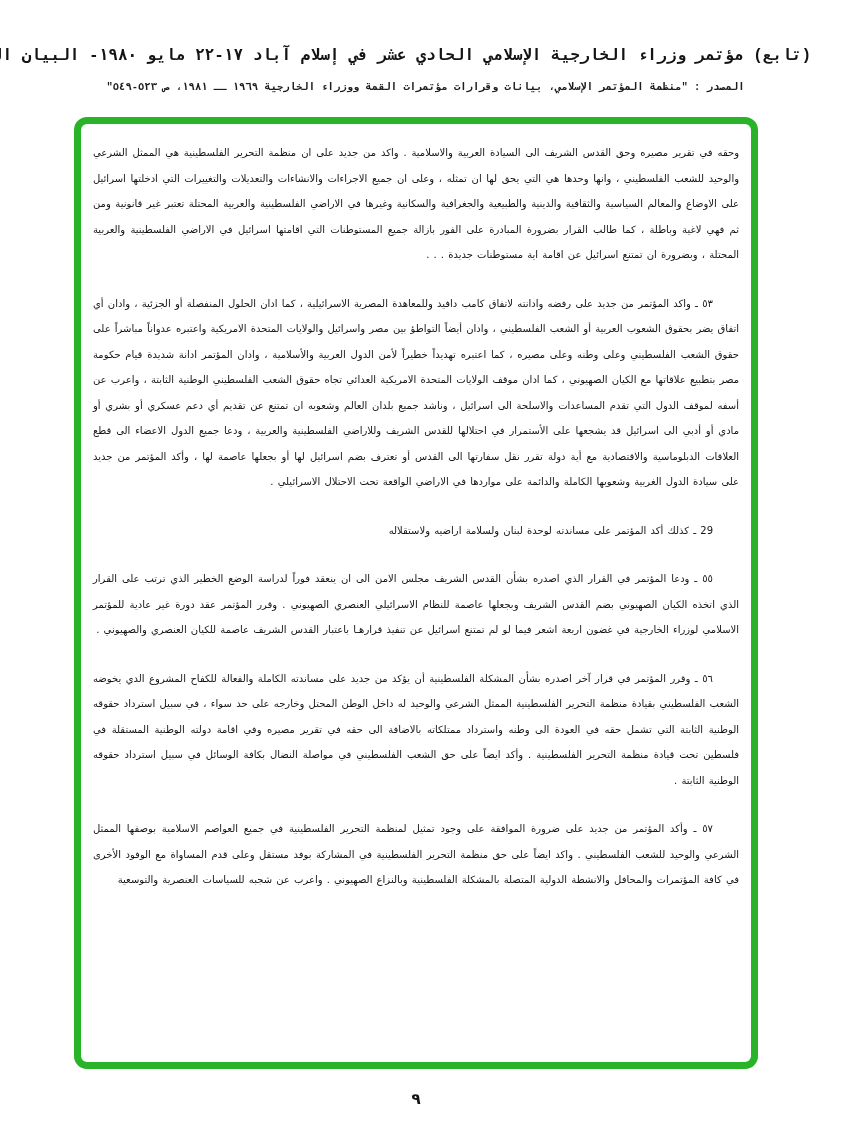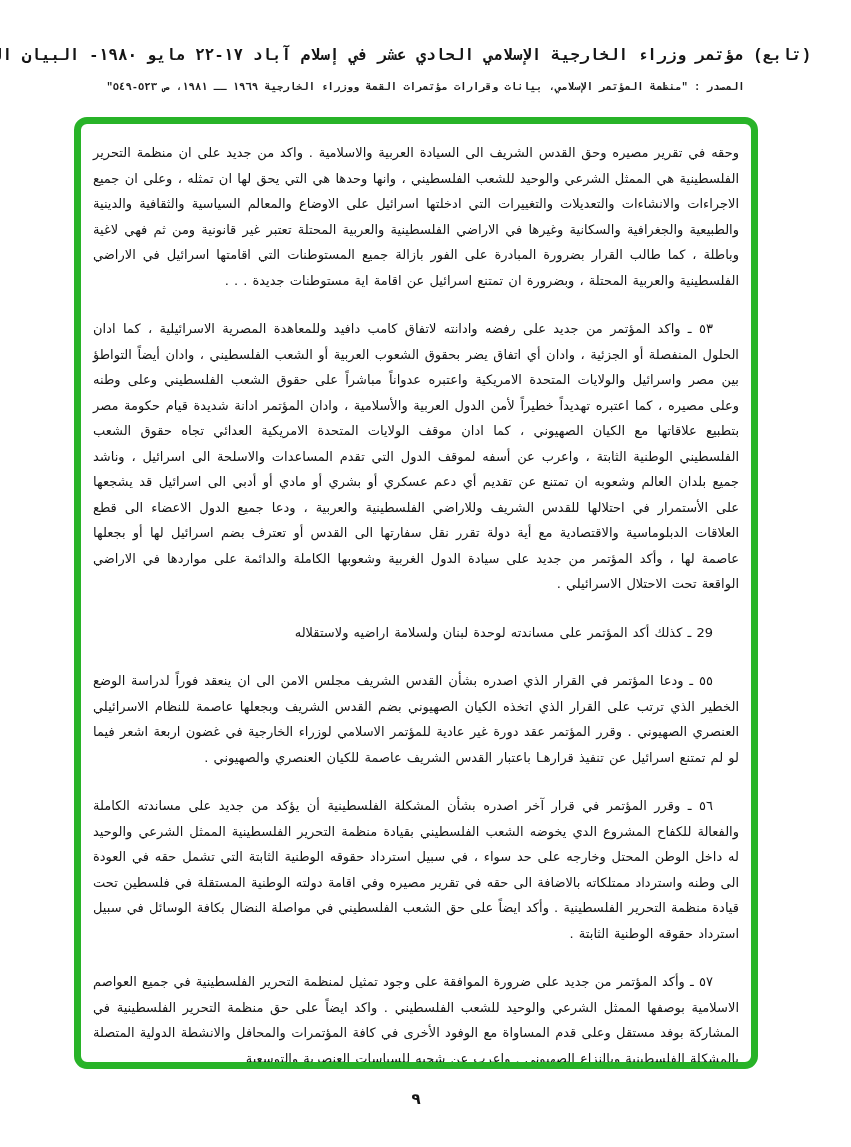--- a/index.html
+++ b/index.html
@@ -47,21 +47,21 @@
     width: 684px;
     height: 952px;
     border: 7px solid #28b328;
     border-radius: 13px;
     padding: 16px 12px 0 12px;
     overflow: hidden;
   }
   .para {
     margin: 0 0 11px 0;
     text-align: justify;
-    font-size: 13px;
+    font-size: 10px;
     line-height: 25.5px;
     word-spacing: 1px;
   }
   .para.indent {
     text-indent: 26px;
     margin-top: 23px;
   }
   .page-number {
     position: absolute;
     top: 1090px;

